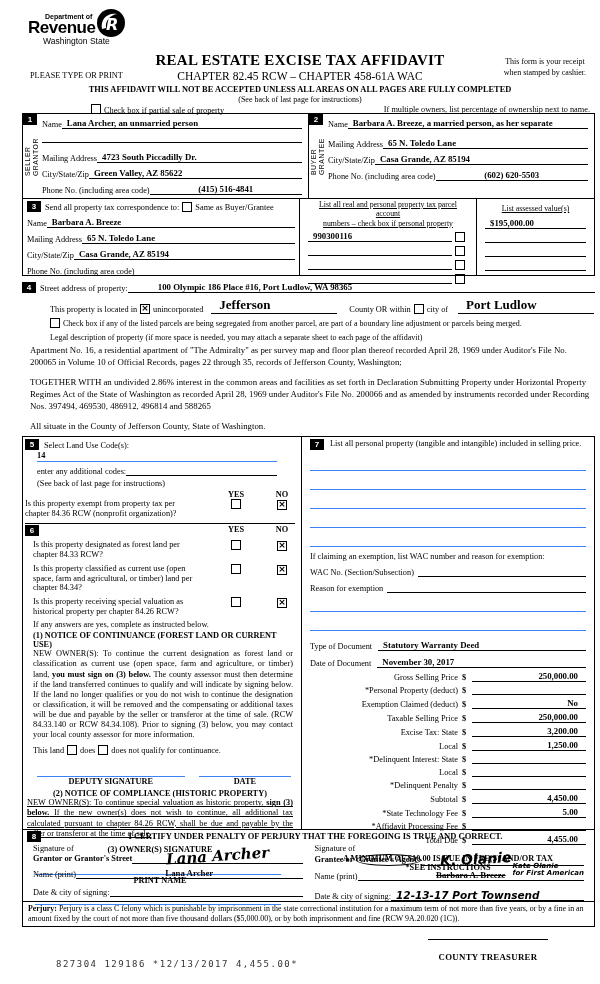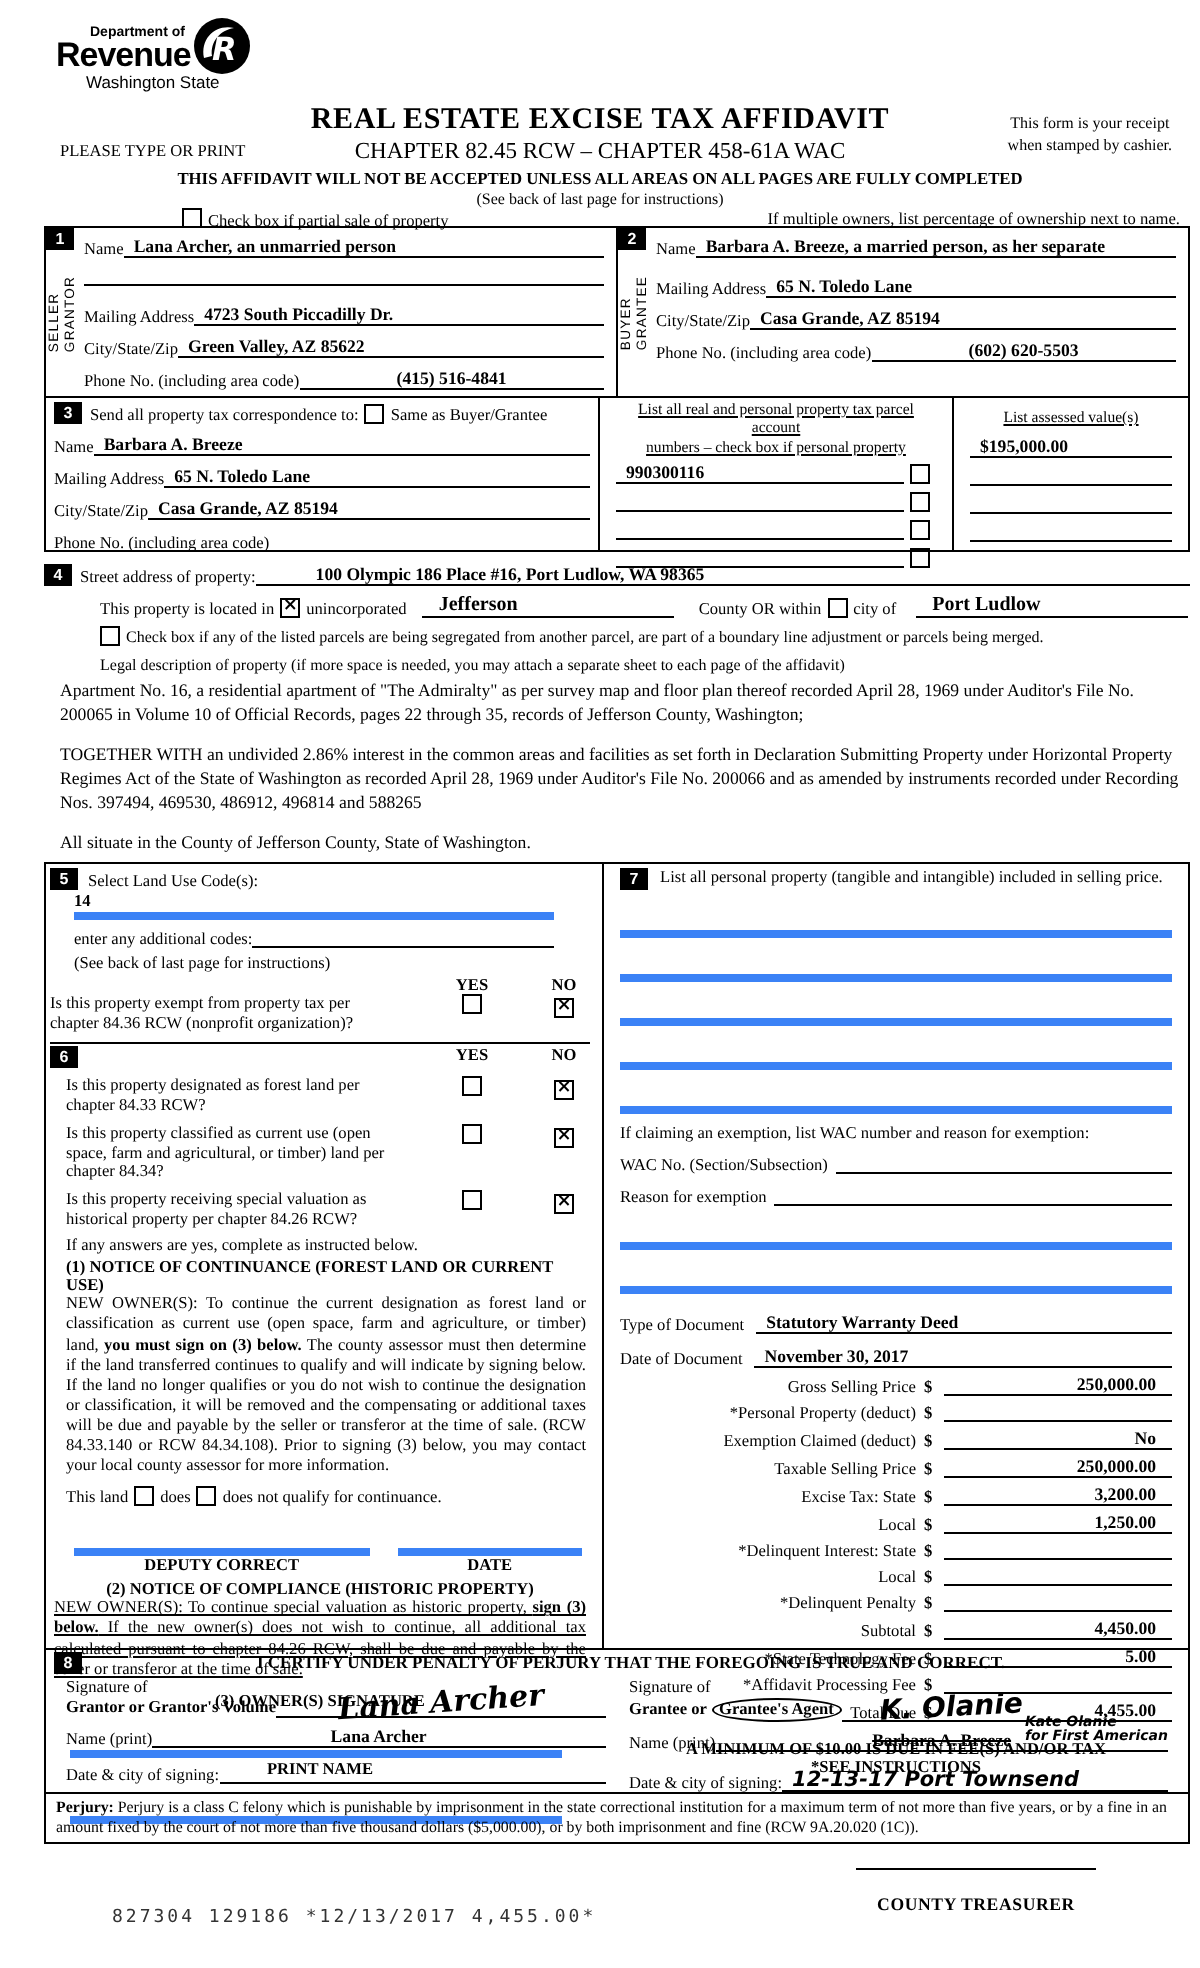--- a/index.html
+++ b/index.html
@@ -43,31 +43,31 @@
   
   .box3{border:1px solid #000;border-top:none;display:flex;height:76px;font-size:8.3px;}
   .b3c1{width:268px;padding:2px 4px;}
   .b3c2{width:160px;border-left:1px solid #000;padding:1px 8px;}
   .b3c3{flex:1;border-left:1px solid #000;padding:1px 8px;}
   .b3hdr{text-align:center;font-size:7.8px;line-height:1.2;text-decoration:underline;}
   .prow{display:flex;align-items:flex-end;margin-top:3px;}
   
   .srow{display:flex;align-items:flex-end;margin-top:6px;font-size:8.3px;}
   .inl{display:flex;align-items:flex-end;margin:4px 0 0 28px;font-size:8.3px;flex-wrap:nowrap;}
-  .uval{border-bottom:1px solid #000;font-size:10px;font-weight:bold;padding:0 8px;min-height:10px;}
+  .uval{border-bottom:1px solid #000;font-size:13px;font-weight:bold;padding:0 8px;min-height:10px;}
   .para{margin:3px 4px 0 8px;font-size:8.8px;line-height:1.32;}
   
   .box57{border:1px solid #000;display:flex;height:392px;margin-top:3px;}
   .c5{width:270px;border-right:1px solid #000;display:flex;flex-direction:column;padding:2px 6px 2px 2px;font-size:8.3px;}
   .c7{flex:1;display:flex;flex-direction:column;padding:2px 8px 2px 8px;font-size:8.3px;}
   .yn{display:flex;align-items:flex-start;margin-top:4px;gap:20px;}
   .ynq{flex:1;padding-right:2px;line-height:1.2;}
   .yncol{width:26px;text-align:center;flex:none;}
   .just{text-align:justify;line-height:1.22;font-size:8.3px;}
-  .bline{border-bottom:4px solid #3b82f6;min-height:10px;}
+  .bline{border-bottom:1px solid #3b82f6;min-height:10px;}
   .mrow{display:flex;align-items:flex-end;margin-top:3px;font-size:8.3px;}
   .mlbl{width:148px;text-align:right;padding-right:4px;flex:none;}
   .mdollar{width:10px;flex:none;}
   .mfill{flex:1;border-bottom:1px solid #000;text-align:right;font-weight:bold;font-size:8.8px;padding-right:8px;min-height:9px;}
   
   .box8{border:1px solid #000;border-top:none;padding:1px 4px 0 4px;height:70px;position:relative;}
   .certrow{display:flex;align-items:center;}
   .cert{flex:1;text-align:center;font-weight:bold;font-size:8.5px;}
   .halves{display:flex;}
   .sh{flex:1;padding:0 6px;position:relative;}
@@ -321,21 +321,21 @@
             <span class="cb"></span>
             <span class="lbl">does</span>
             <span class="cb"></span>
             <span class="lbl">does not qualify for continuance.</span>
           </div>
           <div style="display:flex;margin:11px 4px 0 12px;">
             <span class="bline" style="flex:1.6;margin-right:14px;"></span>
             <span class="bline" style="flex:1;"></span>
           </div>
           <div style="display:flex;margin:0 4px 0 12px;">
-            <span class="b ctr" style="flex:1.6;margin-right:14px;font-size:8.3px;">DEPUTY CORRECT</span>
+            <span class="b ctr" style="flex:1.6;margin-right:14px;font-size:8.3px;">DEPUTY SIGNATURE</span>
             <span class="b ctr" style="flex:1;font-size:8.3px;">DATE</span>
           </div>
           <div class="b ctr" style="font-size:8.3px;margin-top:3px;">(2) NOTICE OF COMPLIANCE (HISTORIC PROPERTY)</div>
           <div class="just" style="margin:0 2px 0 2px;text-decoration:underline;">
             <span>NEW OWNER(S):  To continue special valuation as historic property, </span><span class="b">sign (3) below.</span><span>  If the new owner(s) does not wish to continue, all additional tax calculated pursuant to chapter 84.26 RCW, shall be due and payable by the seller or transferor at the time of sale.</span>
           </div>
           <div class="b ctr" style="font-size:8.3px;margin-top:6px;">(3)  OWNER(S) SIGNATURE</div>
           <div class="bline" style="margin:10px 14px 0 10px;"></div>
           <div class="b ctr" style="font-size:8.3px;margin-top:1px;">PRINT NAME</div>
           <div class="bline" style="margin:9px 14px 0 10px;"></div>
@@ -444,21 +444,21 @@
     <div class="box8">
       <div class="certrow">
         <span class="badge">8</span>
         <span class="cert">I CERTIFY UNDER PENALTY OF PERJURY THAT THE FOREGOING IS TRUE AND CORRECT.</span>
       </div>
       <div class="halves">
         <div class="sh">
           <div class="sigrow" style="margin-top:2px;">
             <span style="line-height:1.2;">
               <span class="lbl">Signature of</span><br>
-              <span class="lbl b">Grantor or Grantor's Volume</span>
+              <span class="lbl b">Grantor or Grantor's Street</span>
             </span>
             <span class="fl ctr" style="position:relative;">
               <span class="script" style="font-size:15px;display:inline-block;transform:rotate(-4deg);position:relative;top:3px;">Lana Archer</span>
             </span>
           </div>
           <div class="sigrow" style="margin-top:4px;">
             <span class="lbl">Name (print)</span>
             <span class="fl ctr">Lana Archer</span>
           </div>
           <div class="sigrow" style="margin-top:7px;">

